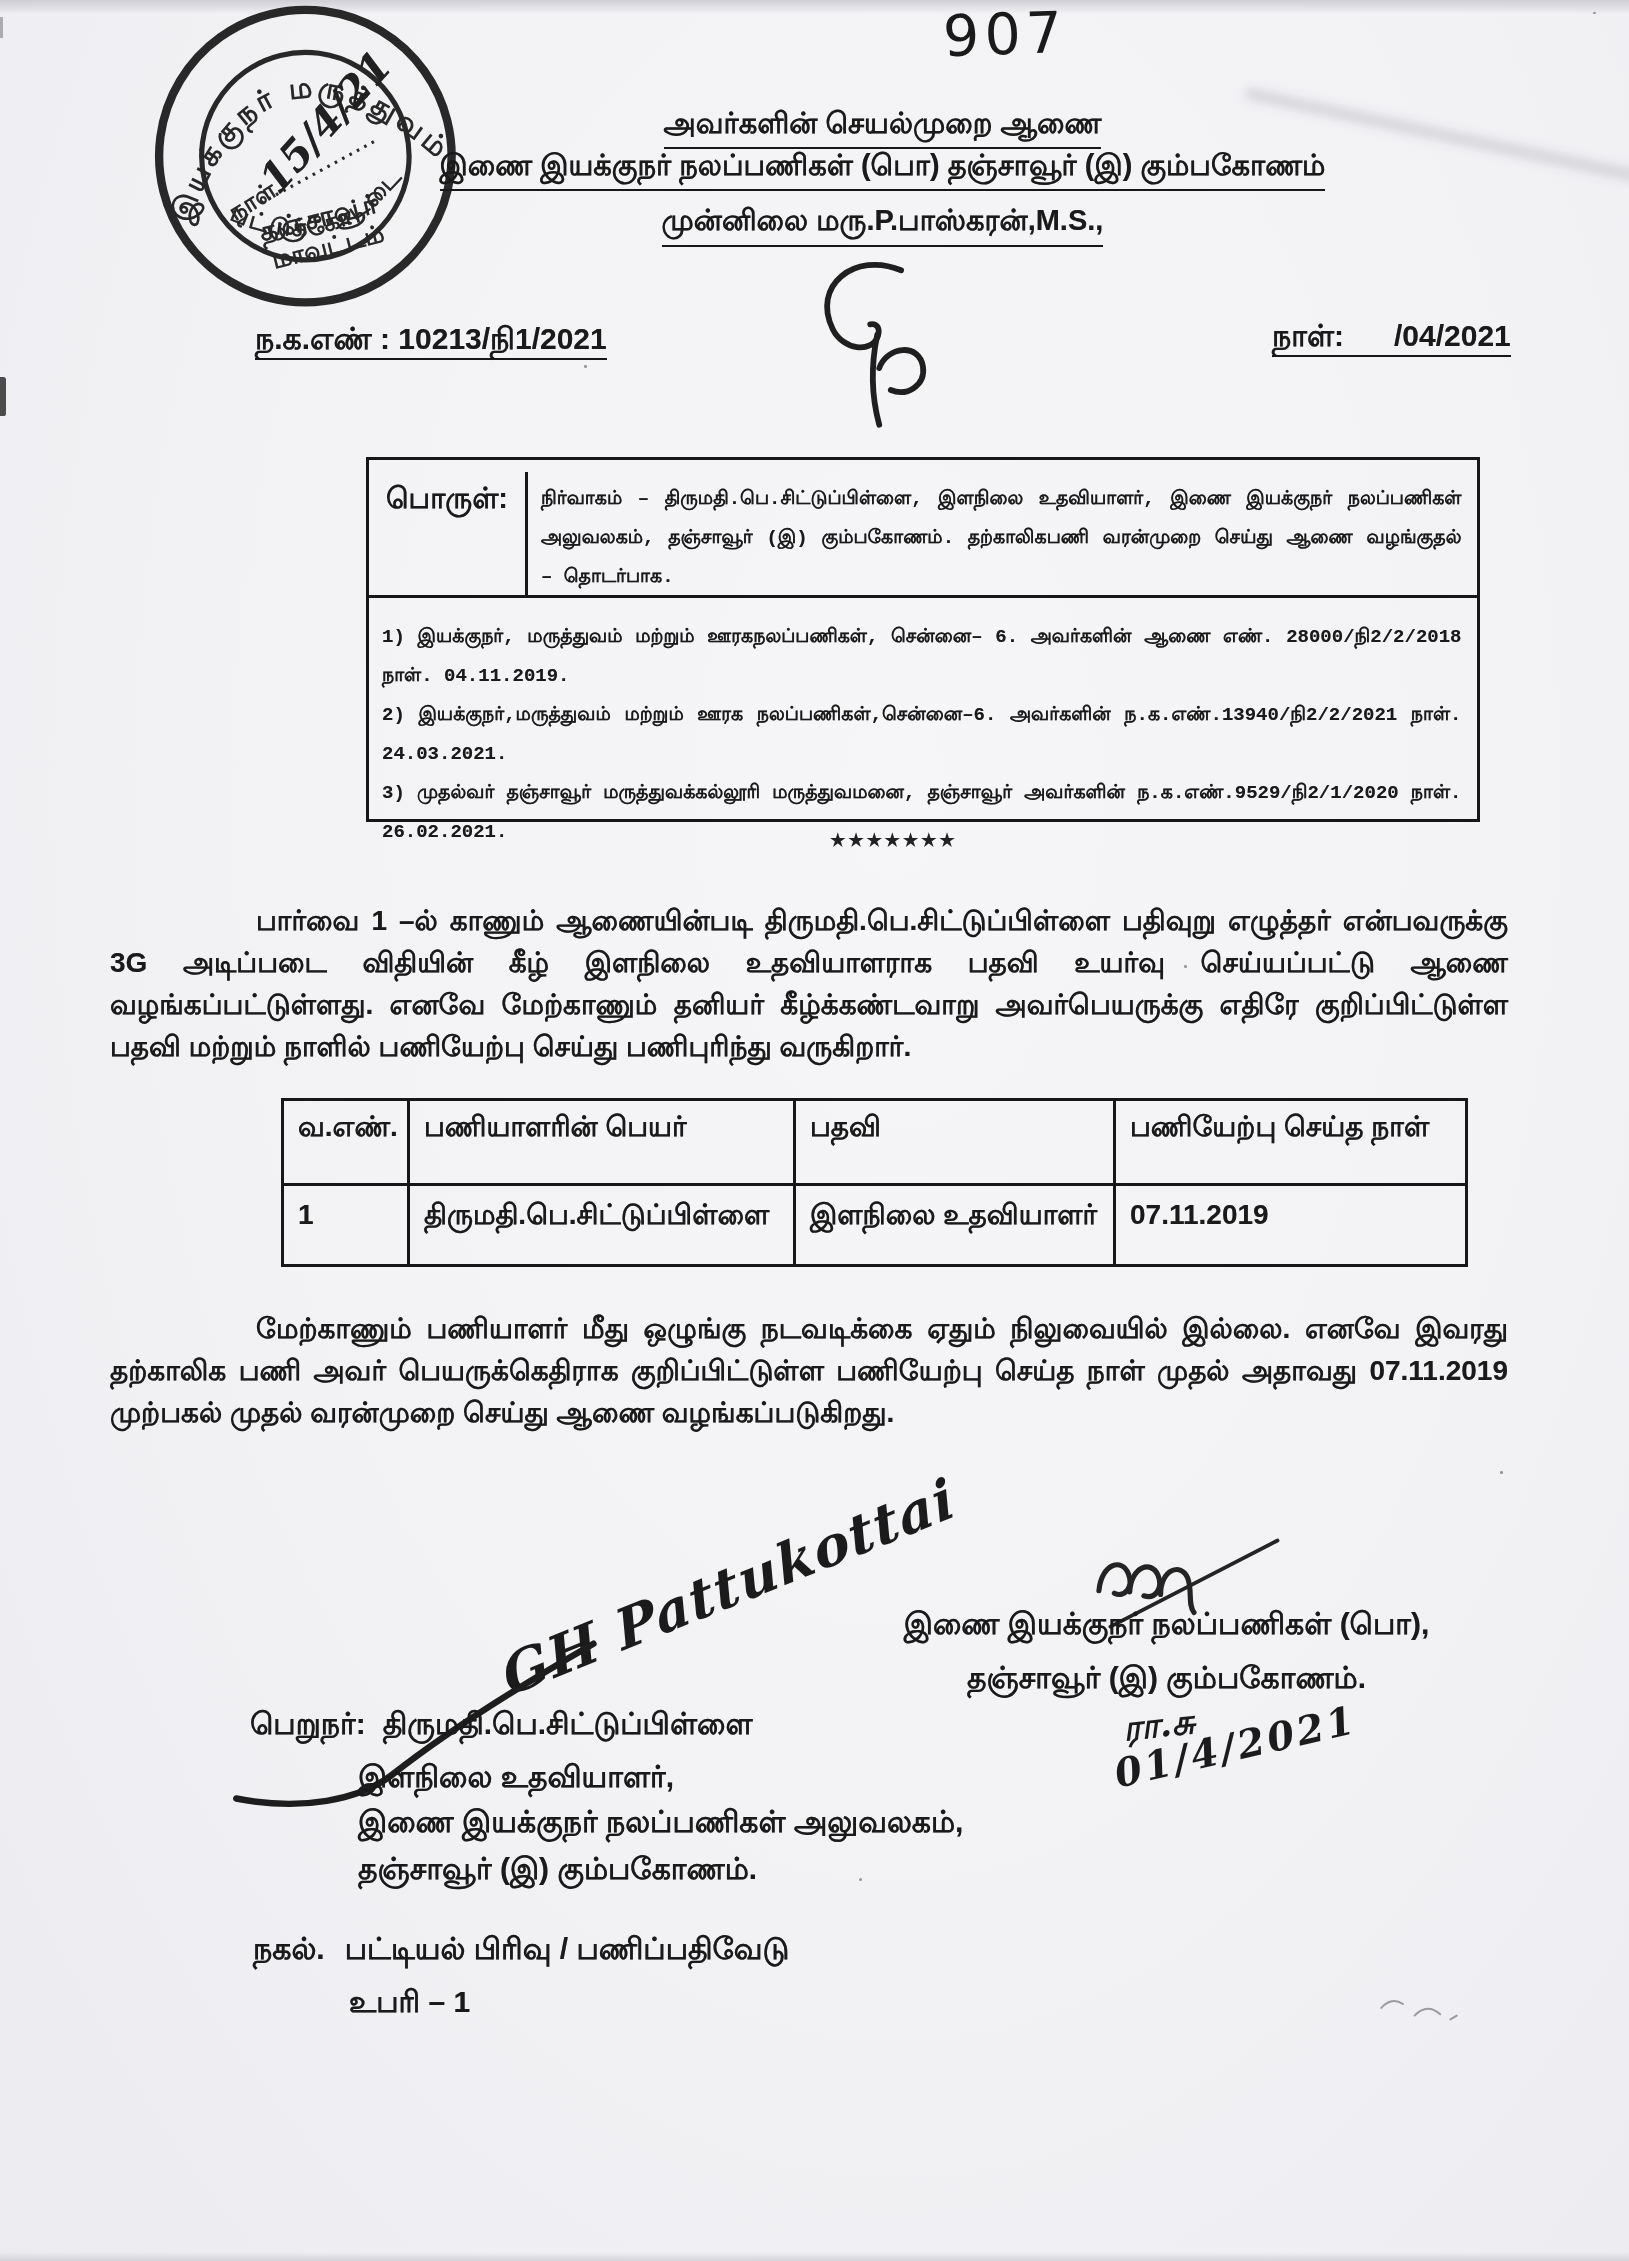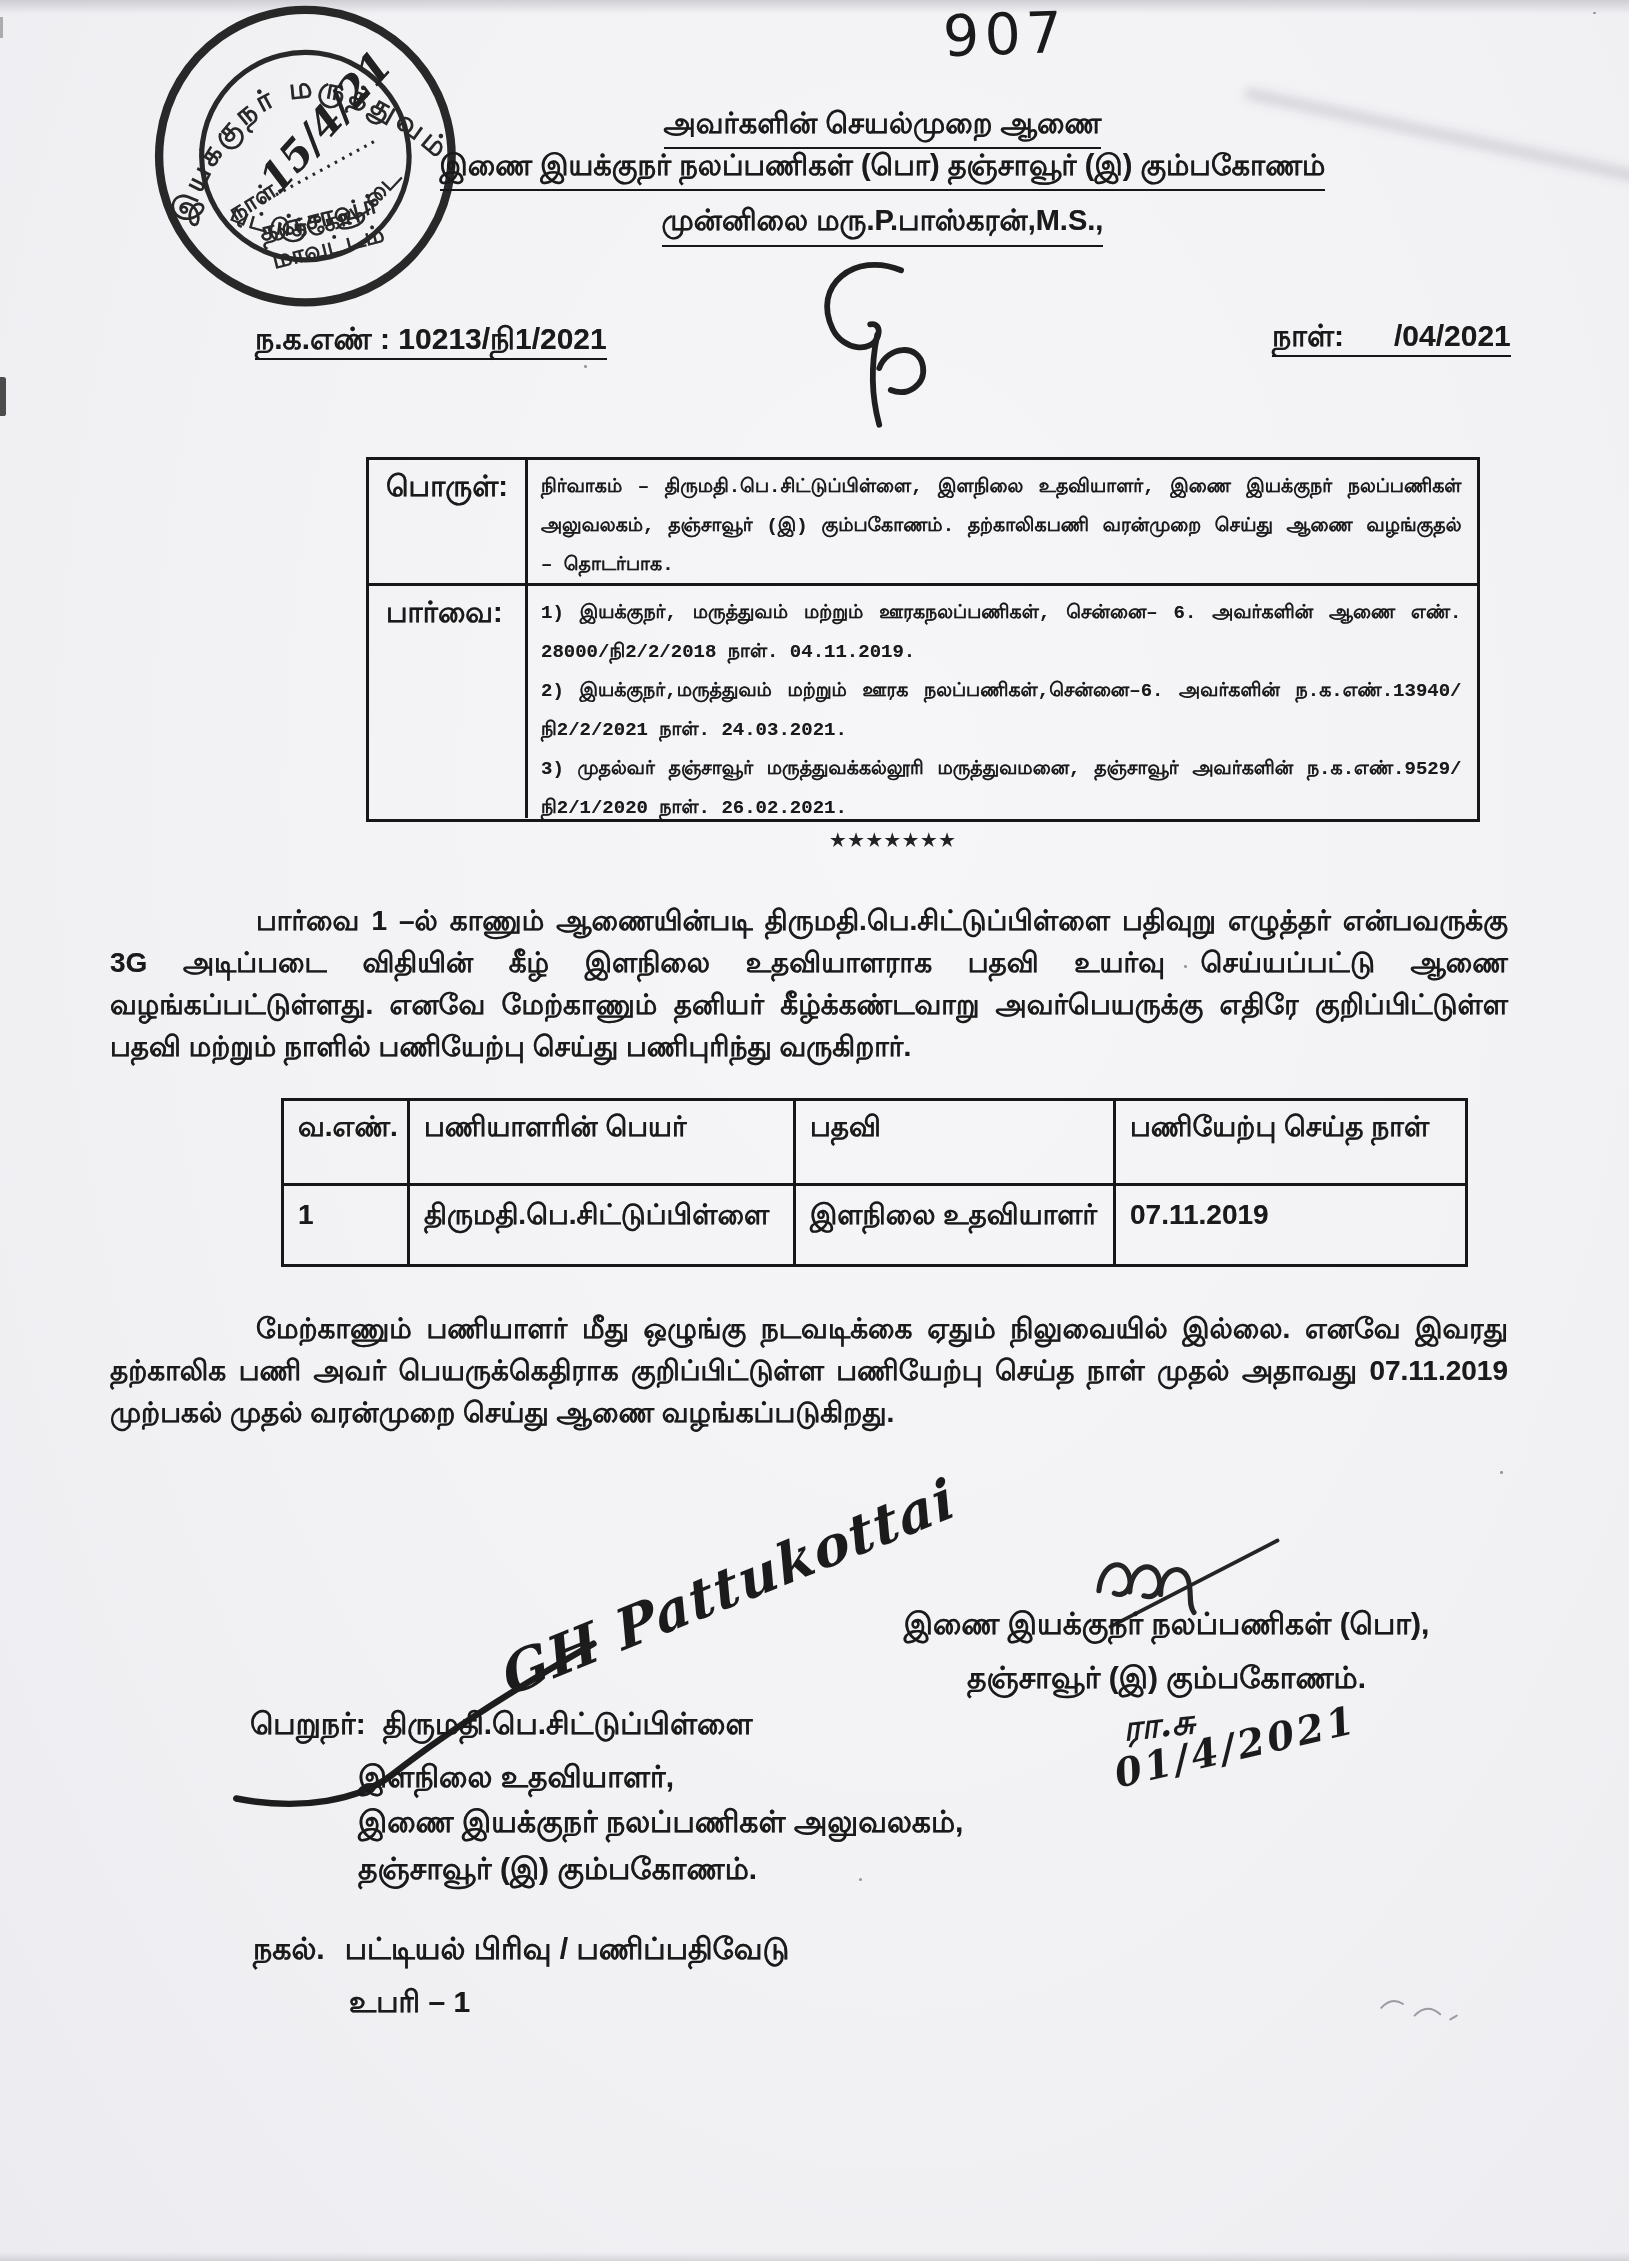--- a/index.html
+++ b/index.html
@@ -27,21 +27,21 @@
   .handnum { left:943px; top:1.3px; font-size:57px; font-weight:400;
              font-family:"DejaVu Sans", sans-serif; letter-spacing:5.2px;
              transform:rotate(-2deg); text-shadow:none; }
 
   .refno   { left:255px; top:322px; font-size:30px; }
   .refdate { left:1272px; top:319px; font-size:30px; }
 
   
   .subject-box { left:366px; top:457px; width:1114px; height:365px;
                  border:3.2px solid #171717; box-sizing:border-box; }
-  .box-row { display:flex; box-sizing:border-box; }
+  .box-row { display:flex; box-sizing:border-box;margin-top:12px; }
   .box-row.r1 { height:126px; border-bottom:3.2px solid #171717; }
   .box-row.r2 { height:232px; }
   .box-label { width:159px; flex:0 0 159px; border-right:3.2px solid #171717;
                box-sizing:border-box; padding:10.3px 0 0 17px; font-size:29px; }
   .box-content { flex:1; box-sizing:border-box; padding:7.7px 15.5px 0 13px;
                  font-size:19px; line-height:39px; text-align:justify;font-family:Liberation Mono, monospace; }
   .box-content p { margin:0; }
 
   .stars { left:830px; top:830px; font-size:17.4px; letter-spacing:2.6px; color:#222; text-shadow:none; }
 
@@ -149,21 +149,20 @@
       <path d="M 134,172 C 146,138 196,132 202,170 C 206,198 178,217 152,206"></path>
     </g>
   </svg>
 
   <div class="abs subject-box">
     <div class="box-row r1">
       <div class="box-label">பொருள்:</div>
       <div class="box-content">நிர்வாகம் – திருமதி.பெ.சிட்டுப்பிள்ளை, இளநிலை உதவியாளர், இணை இயக்குநர் நலப்பணிகள் அலுவலகம், தஞ்சாவூர் (இ) கும்பகோணம். தற்காலிகபணி வரன்முறை செய்து ஆணை வழங்குதல் – தொடர்பாக.</div>
     </div>
     <div class="box-row r2">
-      <div class="box-label">பார்வை:</div>
       <div class="box-content">
         <p>1) இயக்குநர், மருத்துவம் மற்றும் ஊரகநலப்பணிகள், சென்னை– 6. அவர்களின் ஆணை எண். 28000/நி2/2/2018 நாள். 04.11.2019.</p>
         <p>2) இயக்குநர்,மருத்துவம் மற்றும் ஊரக நலப்பணிகள்,சென்னை–6. அவர்களின் ந.க.எண்.13940/நி2/2/2021 நாள். 24.03.2021.</p>
         <p>3) முதல்வர் தஞ்சாவூர் மருத்துவக்கல்லூரி மருத்துவமனை, தஞ்சாவூர் அவர்களின் ந.க.எண்.9529/நி2/1/2020 நாள். 26.02.2021.</p>
       </div>
     </div>
   </div>
 
   <div class="abs stars">★★★★★★★</div>
 

